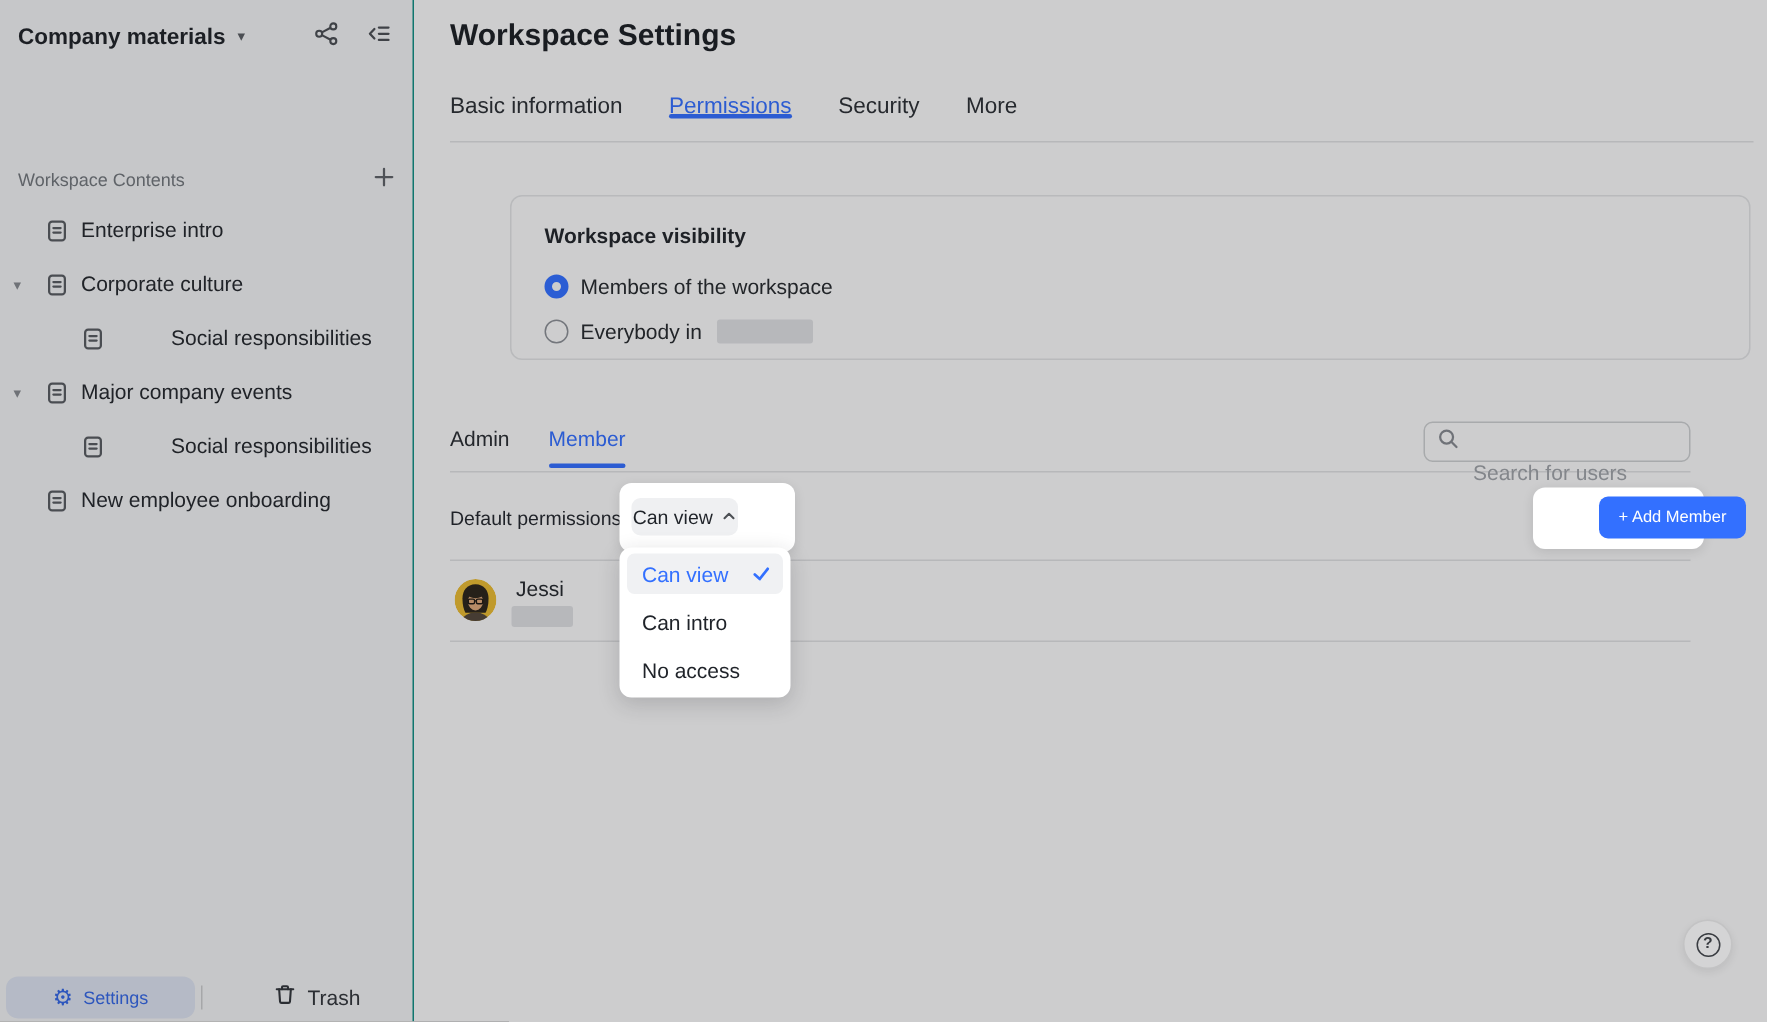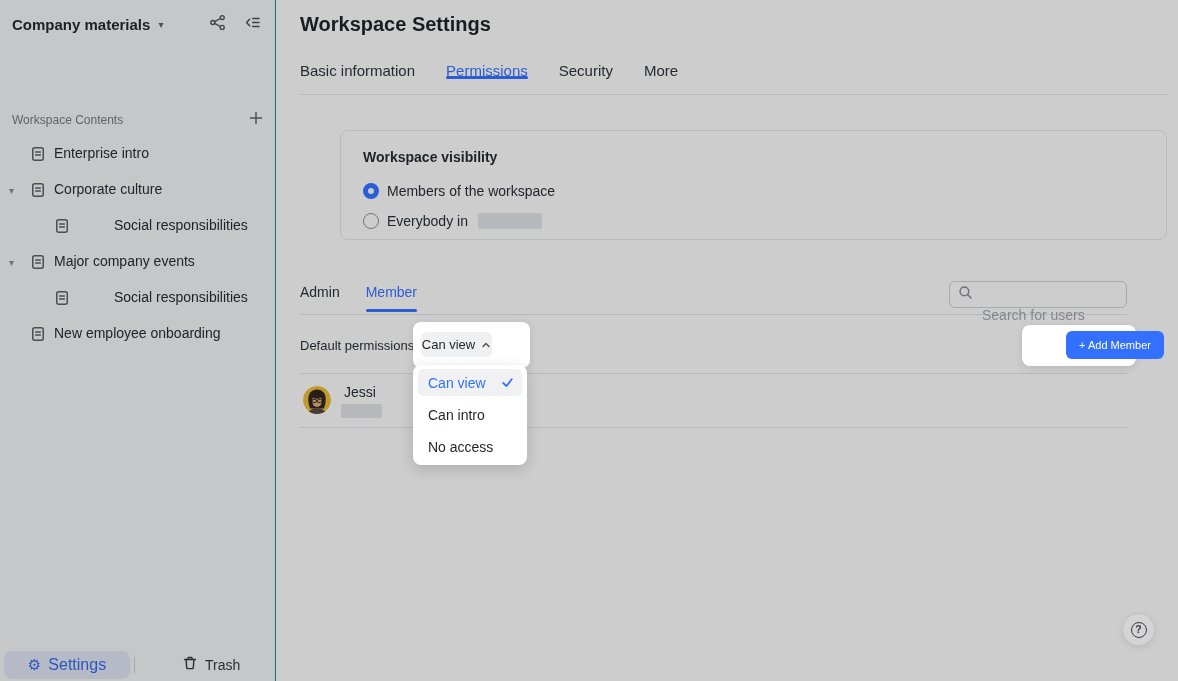--- a/index.html
+++ b/index.html
@@ -20,21 +20,21 @@
   .sb-section-title{font-size:12px;color:#5f6368;}
   .tree-row{position:absolute;left:0;width:276px;height:36px;display:flex;align-items:center;cursor:default;}
   .tree-caret{position:absolute;left:9px;font-size:10px;color:#6f7277;}
   .tree-doc{position:absolute;top:10px;}
   .tree-doc.lvl0{left:30px;} .tree-doc.lvl1{left:54px;}
   .tree-label{font-size:14px;color:#202328;position:absolute;top:9px;}
   .tree-label.lvl0{left:54px;} .tree-label.lvl1{left:76px;margin-left:38px;}
   #sb-footer{position:absolute;left:0;bottom:0;width:275px;height:32px;display:flex;align-items:center;}
   .settings-pill{position:absolute;left:4px;bottom:2px;width:126px;height:28px;background:#b5bac6;border-radius:8px;display:flex;align-items:center;justify-content:center;gap:7px;}
   .gear{font-family:"DejaVu Sans",sans-serif;font-size:15px;color:#2d56bd;line-height:1;}
-  .settings-label{font-size:16px;color:#2d56bd;font-weight:500;}
+  .settings-label{font-size:12px;color:#2d56bd;font-weight:500;}
   .footer-divider{position:absolute;left:134px;bottom:8px;width:1px;height:16px;background:#a6a7a9;}
   .trash-btn{position:absolute;left:176px;bottom:2px;height:28px;display:flex;align-items:center;gap:7px;padding:0 6px;}
   .trash-label{font-size:14px;color:#2b2e33;}
 
   
   #main-title{position:absolute;left:300px;top:13px;font-size:20px;font-weight:700;color:#191c21;}
   #tabs{position:absolute;left:300px;top:62px;display:flex;gap:31px;}
   .tab{font-size:15px;color:#26292e;padding-bottom:0;position:relative;cursor:pointer;}
   .tab.active{color:#2c5cd2;font-weight:500;}
   .tab.active::after{content:"";position:absolute;left:0;right:0;bottom:0;height:3px;background:#2c5cd2;border-radius:2px;}

